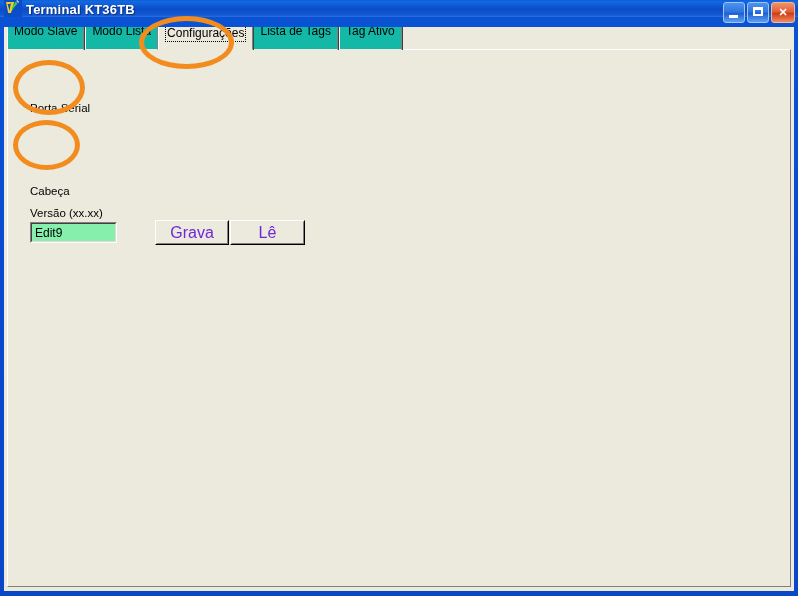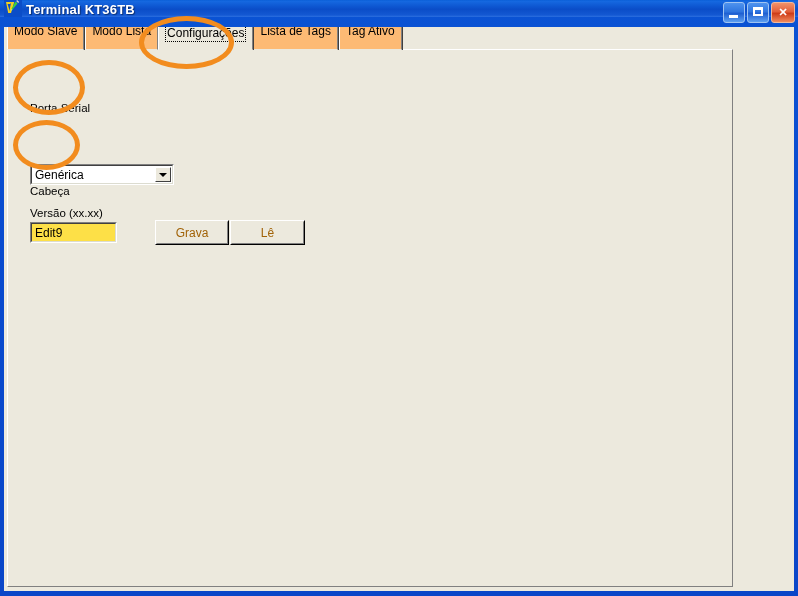--- a/index.html
+++ b/index.html
@@ -136,21 +136,21 @@
     position: absolute;
     left: 3px;
     top: 2px;
     width: 784px;
     height: 21px;
     display: flex;
     align-items: flex-end;
   }
   .tab {
     height: 20px;
-    background: #fdba74;
+    background: #14b8a6;
     border: 1px solid;
     border-color: #ffffff #808080 #ece9dd #ffffff;
     box-shadow: 1px 0 0 #404040;
     padding: 18px 6px;
     display: flex;
     align-items: center;
     font-size: 12px;
     color: #000000;
     white-space: nowrap;
     box-sizing: border-box;
@@ -171,21 +171,21 @@
   .tab.selected .tab-label {
     outline: 1px dotted #000000;
     outline-offset: 1px;
   }
 
   
   .tabpanel {
     position: absolute;
     left: 3px;
     top: 22px;
-    width: 726px;
+    width: 784px;
     height: 538px;
     background: #ece9dd;
     border: 1px solid;
     border-color: #ffffff #808080 #808080 #ffffff;
     box-sizing: border-box;
   }
 
   
   .field-label {
     position: absolute;
@@ -239,21 +239,21 @@
   .arrow-down {
     width: 0; height: 0;
     border-left: 4px solid transparent;
     border-right: 4px solid transparent;
     border-top: 4px solid #000000;
   }
 
   .textbox {
     position: absolute;
     height: 21px;
-    background: #fde047;
+    background: #86efac;
     border: 1px solid;
     border-color: #808080 #ffffff #ffffff #808080;
     box-sizing: border-box;
     cursor: text;
   }
   .textbox-inner {
     position: absolute;
     left: 0; top: 0; right: 0; bottom: 0;
     border: 1px solid;
     border-color: #404040 #dcdcd0 #dcdcd0 #404040;
@@ -272,22 +272,22 @@
   .pushbutton {
     position: absolute;
     height: 25px;
     background: #ece9dd;
     border: 1px solid;
     border-color: #ffffff #000000 #000000 #ffffff;
     box-sizing: border-box;
     display: flex;
     align-items: center;
     justify-content: center;
-    font-size: 12px;
-    color: #a16207;
+    font-size: 16px;
+    color: #6d28d9;
     cursor: default;
     font-family: "Liberation Sans", sans-serif;
   }
   .pushbutton .pb-inner {
     position: absolute;
     left: 0; top: 0; right: 0; bottom: 0;
     border: 1px solid;
     border-color: #ece9dd #808080 #808080 #ece9dd;
     box-sizing: border-box;
     display: flex;
@@ -342,28 +342,20 @@
 
   <div class="client">
 
     <div class="tabpanel">
 
       <div class="field-label" style="left:22px; top:52px;">Porta Serial</div>
 
 
       <div class="field-label" style="left:22px; top:99px;margin-top:36px;">Cabeça</div>
 
-      <div class="combo" style="left:22px; top:114px; width:144px;">
-        <div class="combo-inner">
-          <span class="combo-text">Genérica</span>
-        </div>
-        <div class="combo-btn">
-          <div class="arrow-down"></div>
-        </div>
-      </div>
 
       <div class="field-label" style="left:22px; top:157px;">Versão (xx.xx)</div>
 
       <div class="textbox" style="left:22px; top:172px; width:87px;">
         <div class="textbox-inner">
           <span class="textbox-text">Edit9</span>
         </div>
       </div>
 
       <div class="pushbutton" style="left:147px; top:170px; width:74px;">

